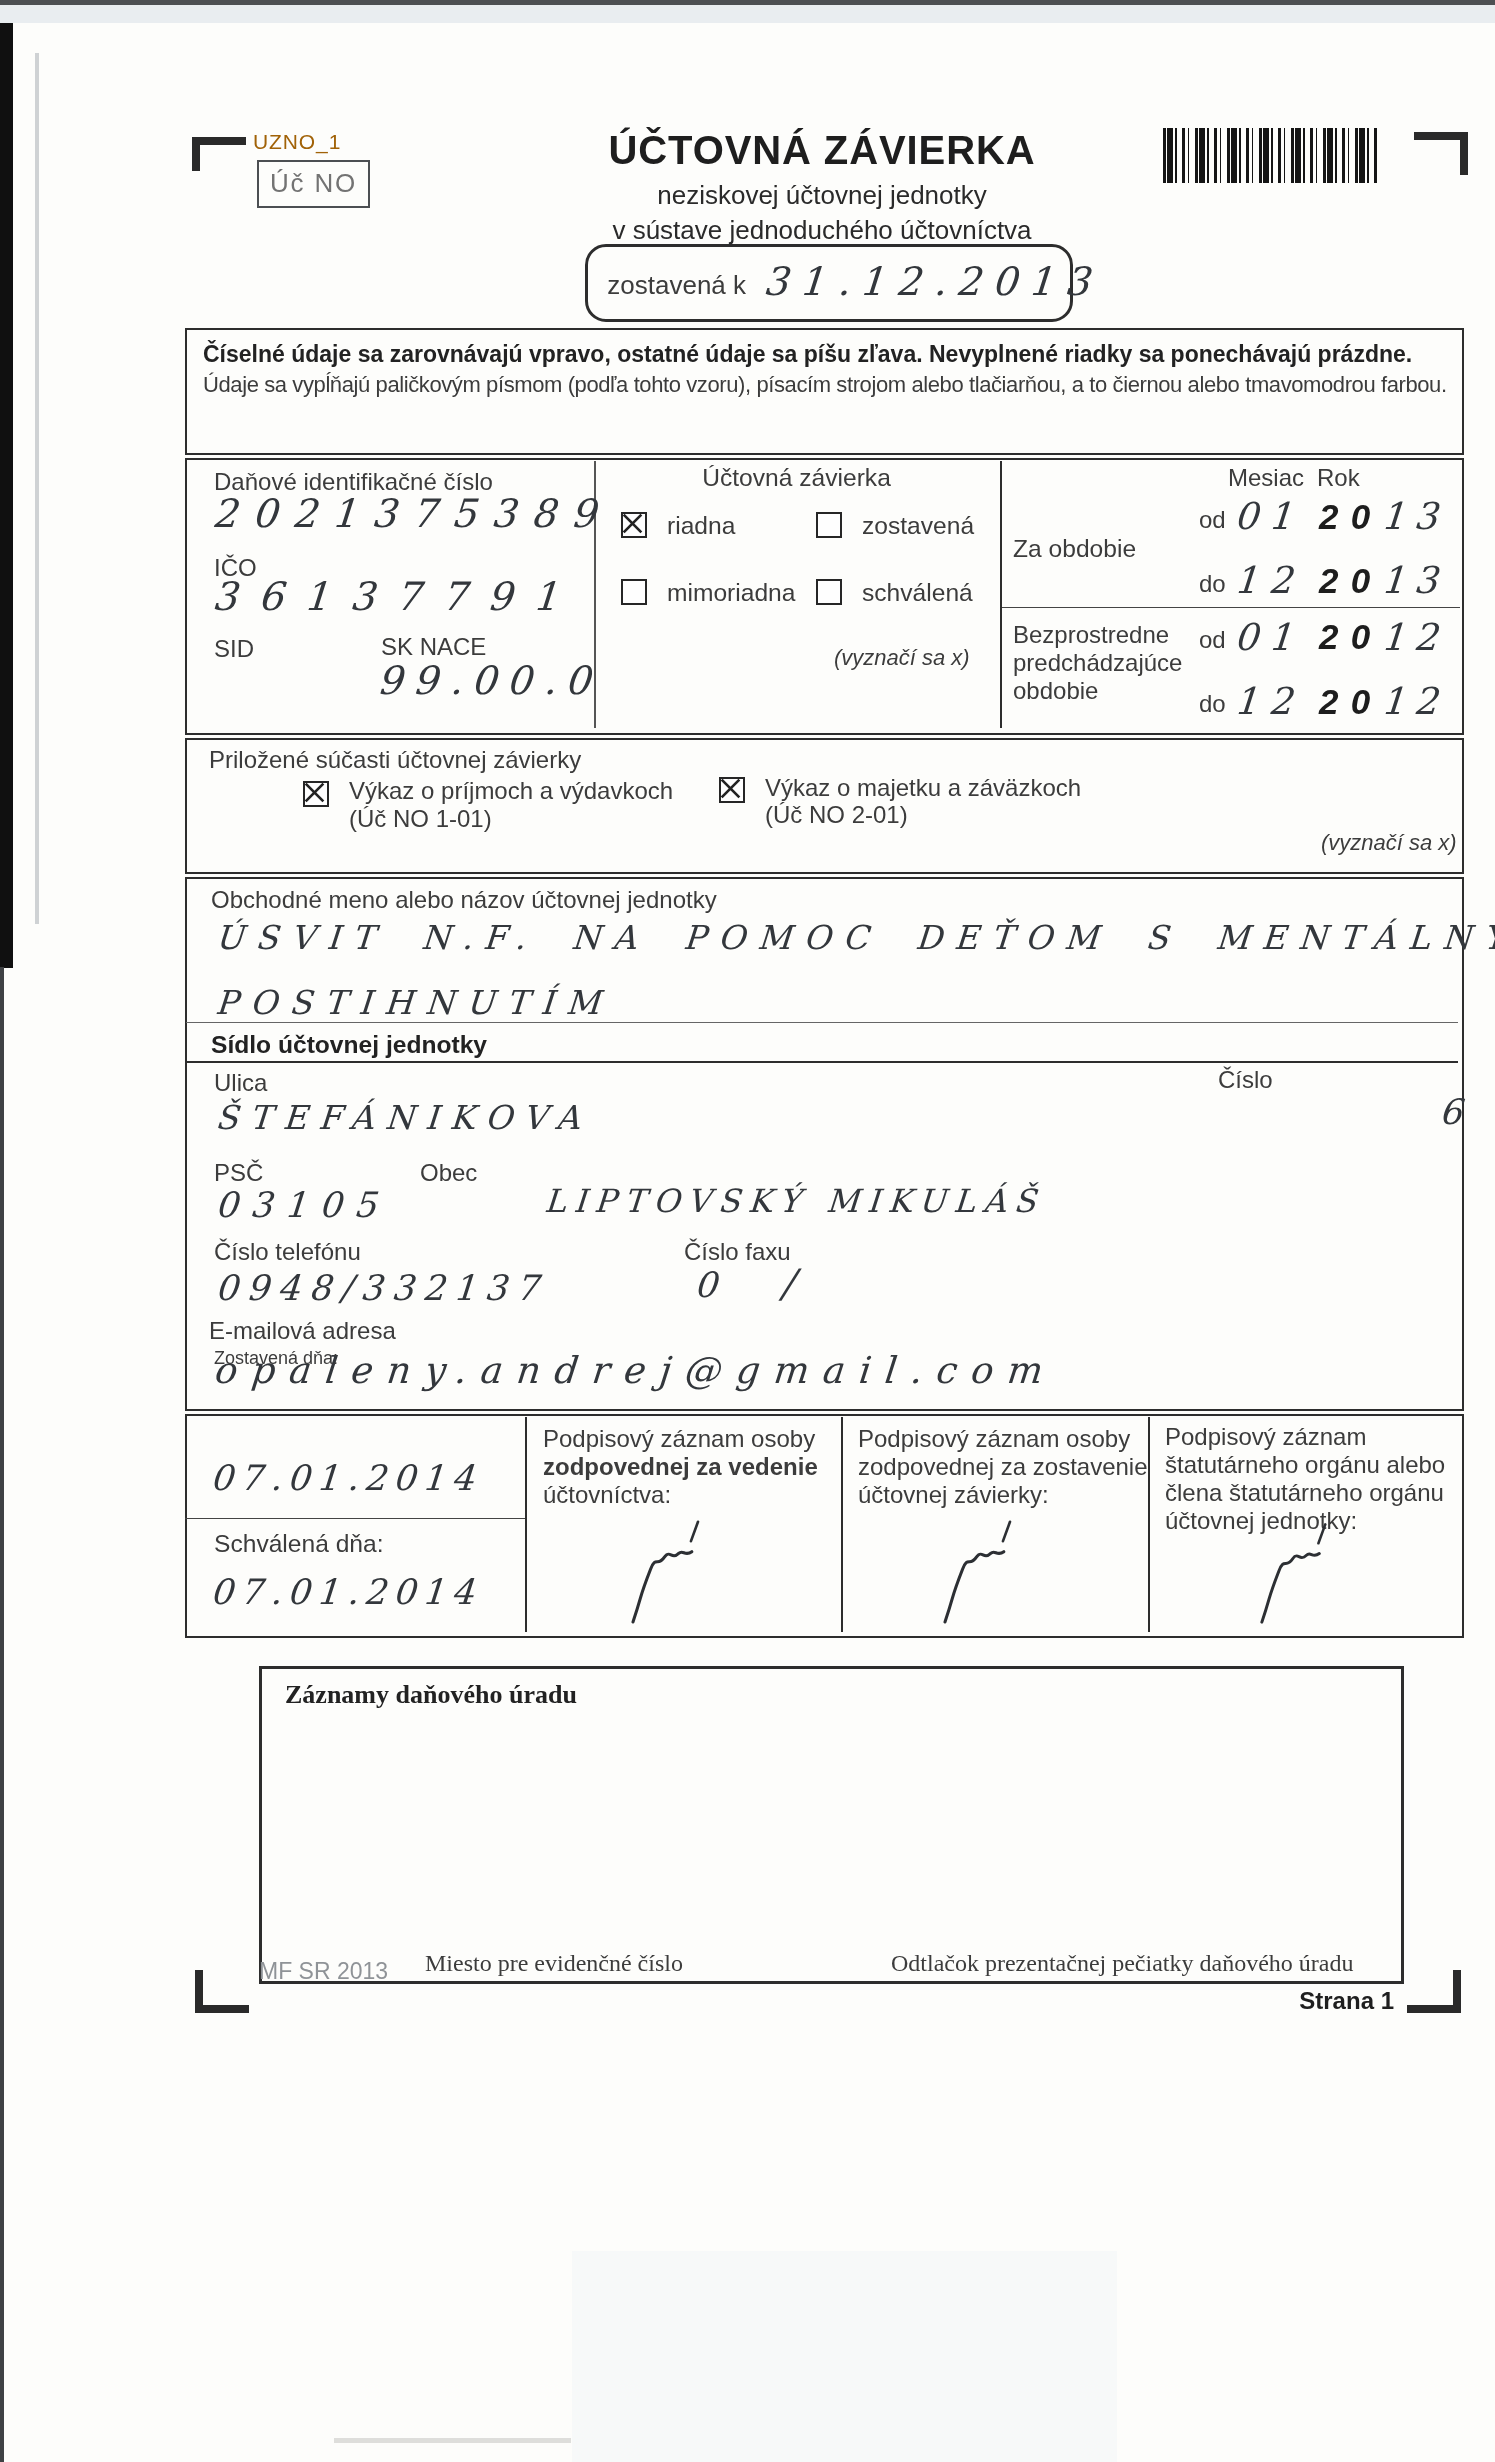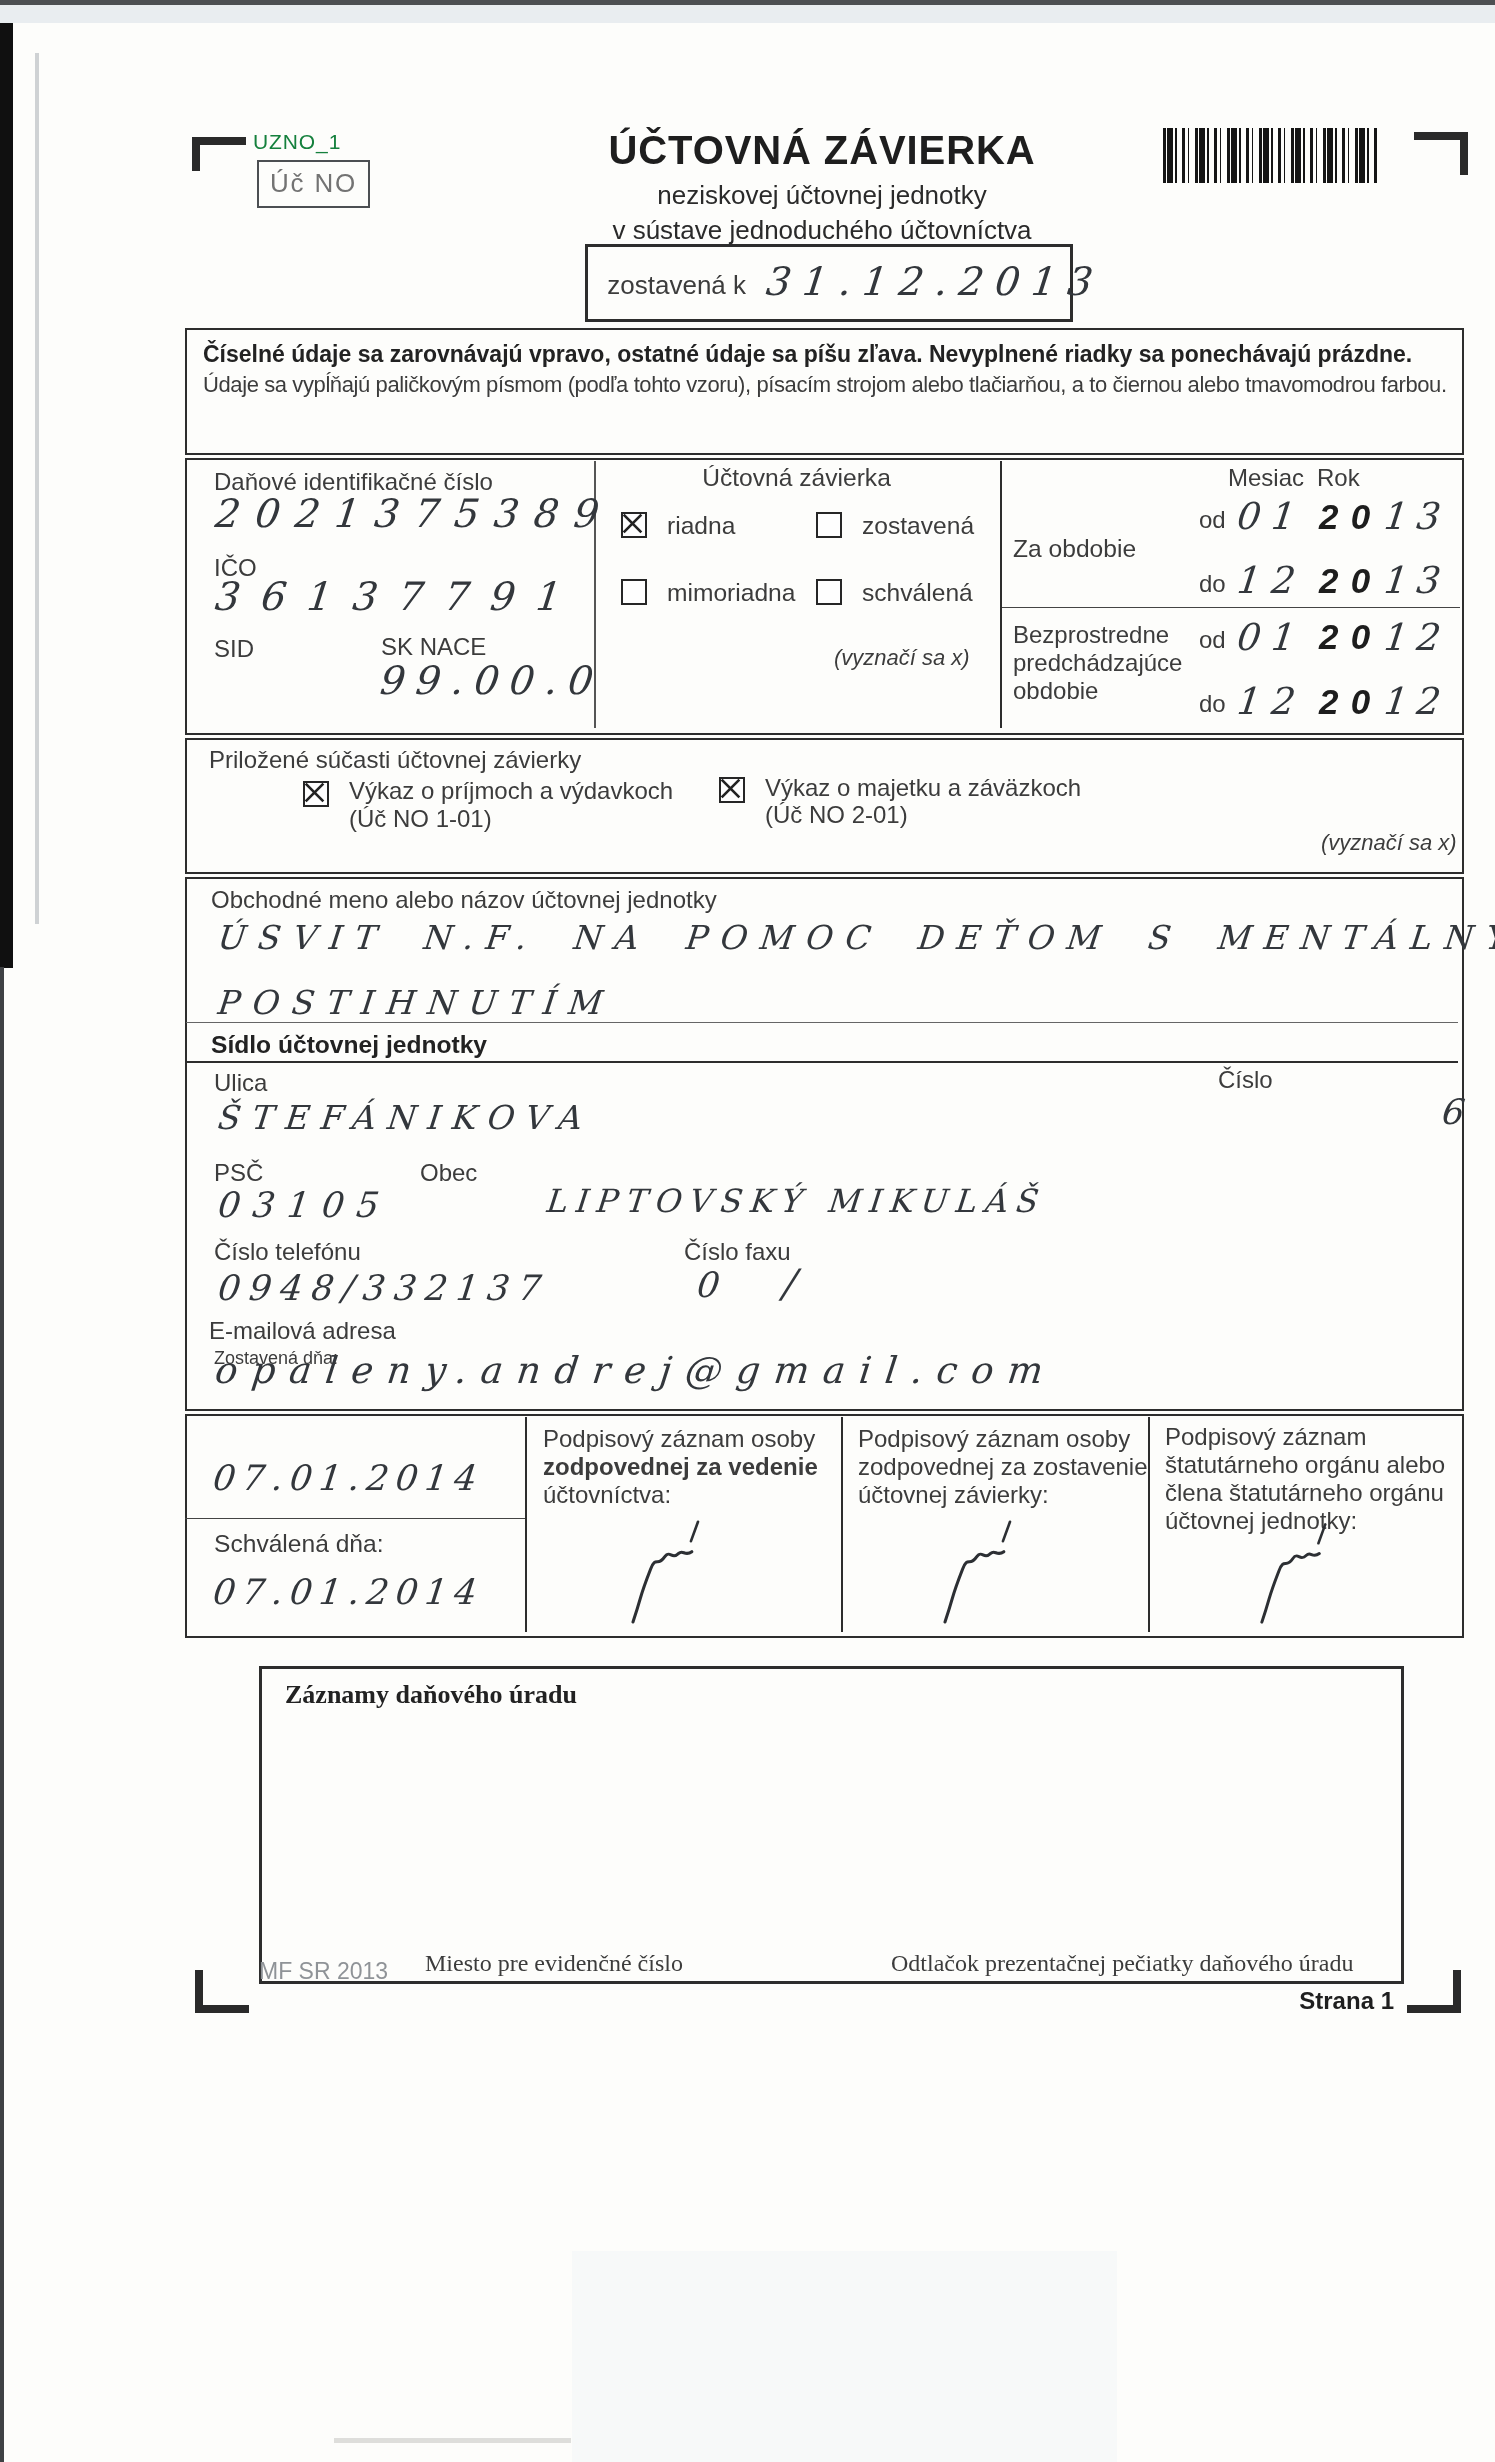--- a/index.html
+++ b/index.html
@@ -44,34 +44,34 @@
   <div class="abs" style="left:0;top:967px;width:4.4px;height:1495px;background:#3f4144;"></div>
   <div class="abs" style="left:35px;top:53px;width:4.4px;height:871px;background:#cfd2d4;"></div>
   <div class="abs" style="left:572px;top:2251px;width:545px;height:211px;background:#f3f6f8;opacity:.7;"></div>
   <div class="abs" style="left:334px;top:2438px;width:237px;height:5.3px;background:#dededb;"></div>
 
   <div class="corner tl" style="left:192px;top:137px;"></div>
   <div class="corner tr" style="left:1414px;top:132px;"></div>
   <div class="corner bl" style="left:195px;top:1970px;"></div>
   <div class="corner br" style="left:1407px;top:1970px;"></div>
 
-  <div class="abs" style="left:253px;top:130px;font-size:21px;color:#15803d;letter-spacing:0.9px;">UZNO_1</div>
+  <div class="abs" style="left:253px;top:130px;font-size:21px;color:#a16207;letter-spacing:0.9px;">UZNO_1</div>
   <div class="box" style="left:257px;top:160px;width:109px;height:44px;border-color:#4c4f52;">
     <div style="text-align:center;line-height:42px;font-size:26px;color:#737373;letter-spacing:1.8px;">Úč NO</div>
   </div>
 
   <div class="title-col">
     <div style="font-size:40px;font-weight:bold;color:#1e1e1e;letter-spacing:0.9px;">ÚČTOVNÁ ZÁVIERKA</div>
     <div style="font-size:26px;margin-top:7px;color:#2a2a2a;">neziskovej účtovnej jednotky</div>
     <div style="font-size:26px;margin-top:3.5px;color:#2a2a2a;">v sústave jednoduchého účtovníctva</div>
   </div>
 
   <div class="barcode" style="left:1163px;top:128px;width:216px;height:55px;"></div>
 
-  <div class="box box-thick" style="left:585px;top:244px;width:482px;height:72px;">
+  <div class="box box-thick" style="left:585px;top:244px;width:482px;height:72px;border-radius:21px;">
     <span class="abs lbl" style="left:19.3px;top:23px;font-size:26px;">zostavená k</span>
     <span class="abs hw" style="left:176px;top:12.3px;font-size:39px;letter-spacing:11.4px;">31.12.2013</span>
   </div>
 
   <div class="box" style="left:185px;top:328px;width:1275px;height:123px;">
     <div class="abs lbl" style="left:16px;top:42px;font-size:22px;letter-spacing:-0.4px;">Údaje sa vypĺňajú paličkovým písmom (podľa tohto vzoru), písacím strojom alebo tlačiarňou, a to čiernou alebo tmavomodrou farbou.</div>
     <div class="abs lbl lbl-bold" style="left:16px;top:10.6px;font-size:23px;">Číselné údaje sa zarovnávajú vpravo, ostatné údaje sa píšu zľava. Nevyplnené riadky sa ponechávajú prázdne.</div>
     <div class="abs" style="left:12.3px;top:72px;width:1247px;display:flex;justify-content:space-between;align-items:baseline;">
     </div>
   </div>

